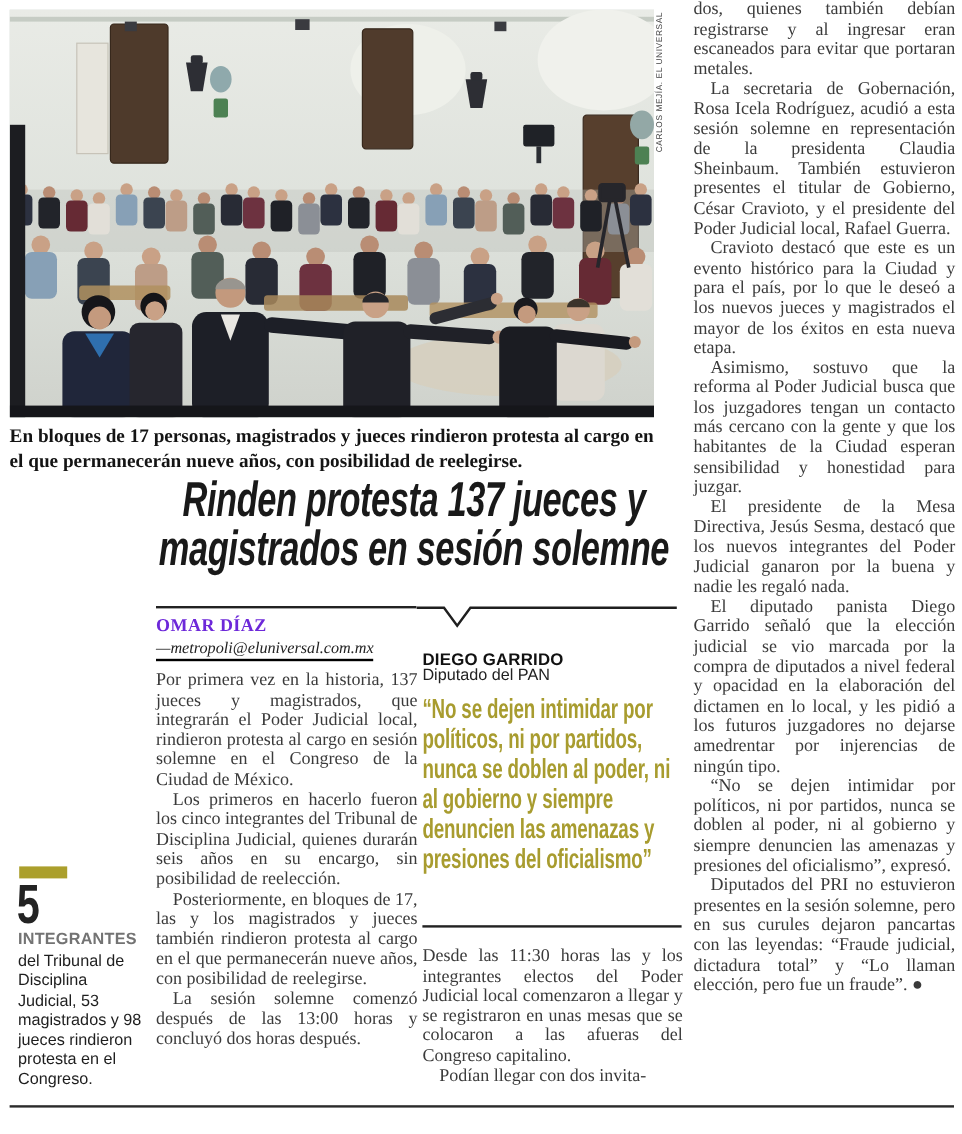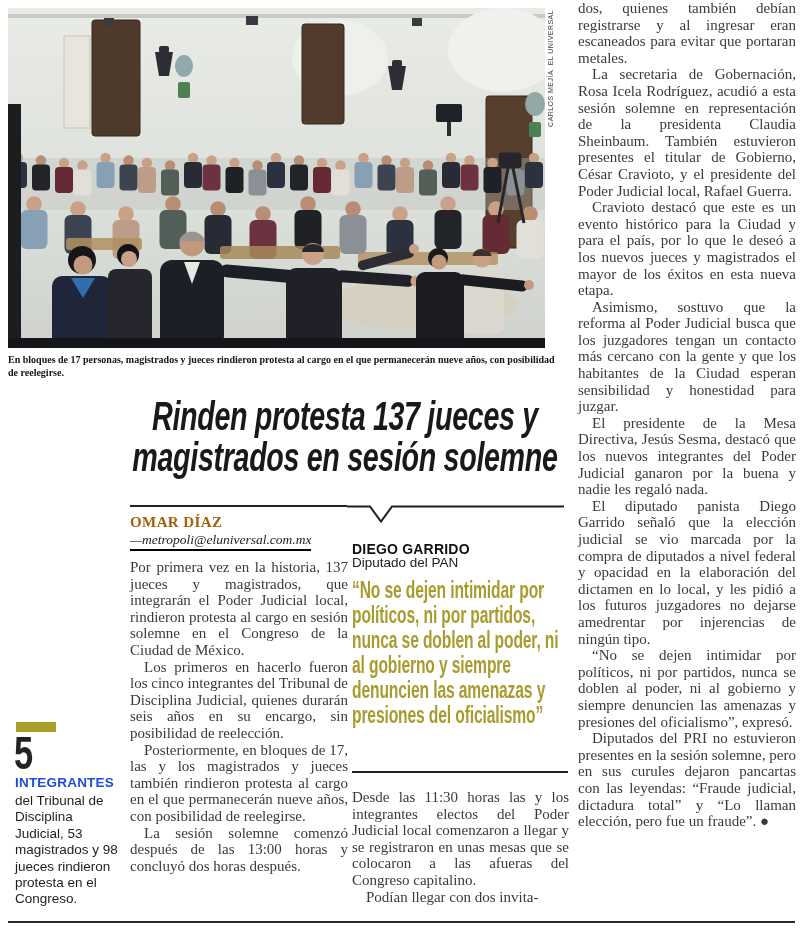--- a/index.html
+++ b/index.html
@@ -4,40 +4,40 @@
 <style>
   * { margin:0; padding:0; box-sizing:border-box; }
   html,body { width:802px; height:945px; }
   body { background:#ffffff; font-family:"Liberation Serif", serif; position:relative; }
   .page { position:absolute; inset:0; background:#fff; overflow:hidden; }
 
   
   .photo { position:absolute; left:8px; top:8px; width:537px; height:340px; overflow:hidden; background:#dde1db; }
   .credit { position:absolute; left:547px; top:10px; writing-mode:vertical-rl; transform:rotate(180deg);
             font-family:"Liberation Sans",sans-serif; font-size:7px; letter-spacing:.45px; color:#3f3f3f; white-space:nowrap; }
-  .caption { position:absolute; left:8px; top:353px; width:548px; font-weight:bold; font-size:10px;
+  .caption { position:absolute; left:8px; top:353px; width:548px; font-weight:bold; font-size:16px;
              line-height:1.32; color:#141414; }
 
   
   .headline { position:absolute; left:122px; top:396px; width:446px; height:88px; overflow:visible;font-style:italic; }
   .hl-inner { display:block; width:637px; transform:scaleX(0.70); transform-origin:left top;
               font-family:"Liberation Sans",sans-serif; font-weight:bold; font-size:41px; line-height:41px;
               color:#191919; text-align:center; letter-spacing:-0.5px; }
   .hl-line { display:block; }
 
   
   .rule { position:absolute; background:#222; }
   .rule-col1 { left:130px; top:505px; width:217px; height:2px; }
   .notch-svg { position:absolute; left:347px; top:505px; }
   .rule-col2-bottom { left:352px; top:771px; width:216px; height:2px; }
   .bottom-rule { left:8px; top:921px; width:787px; height:2px; background:#2b2b2b; }
 
   
   .byline-author { position:absolute; left:130px; top:514px; font-weight:bold; font-size:15px;
-                   letter-spacing:.4px; color:#a16207; }
+                   letter-spacing:.4px; color:#6d28d9; }
   .byline-email { position:absolute; left:130px; top:532px; font-style:italic; font-size:13.5px; color:#222;
                   border-bottom:2px solid #000000; padding-bottom:1px; text-decoration:none; cursor:pointer; }
 
   
   .col { position:absolute; }
   .col p { font-size:15px; line-height:16.6px; text-align:justify; color:#3a3a3a; hyphens:auto; }
   .col p + p { text-indent:14px; }
   .col1 { left:130px; top:559px; width:218px; }
   .col2 { left:352px; top:789px; width:217px; }
   .col3 { left:578px; top:0;  width:218px; }
@@ -51,21 +51,21 @@
   .pq-text { width:321px; transform:scaleX(0.68); transform-origin:left top;
              font-family:"Liberation Sans",sans-serif; font-weight:bold; font-size:23px; line-height:25px;
              color:#a89c2f; letter-spacing:-0.2px; }
 
   
   .fb-bar { position:absolute; left:16px; top:722px; width:40px; height:10px; background:#ab9f2c; }
   .fb-number { position:absolute; left:14px; top:730px; width:60px; height:48px; }
   .fb-number-inner { display:block; width:80px; transform:scaleX(0.75); transform-origin:left top;
                      font-family:"Liberation Sans",sans-serif; font-weight:bold; font-size:46px; line-height:46px; color:#232323; }
   .fb-label { position:absolute; left:15px; top:775px; font-family:"Liberation Sans",sans-serif;
-              font-weight:bold; font-size:13.5px; color:#1d4ed8; letter-spacing:.2px; }
+              font-weight:bold; font-size:13.5px; color:#737373; letter-spacing:.2px; }
   .fb-text { position:absolute; left:15px; top:793px; width:108px; font-family:"Liberation Sans",sans-serif;
              font-size:13.5px; line-height:16.4px; color:#1e1e1e; }
 </style>
 </head>
 <body>
 
 <div class="page">
 
   <figure class="photo">
     <svg width="537" height="340" viewBox="0 0 537 340">

